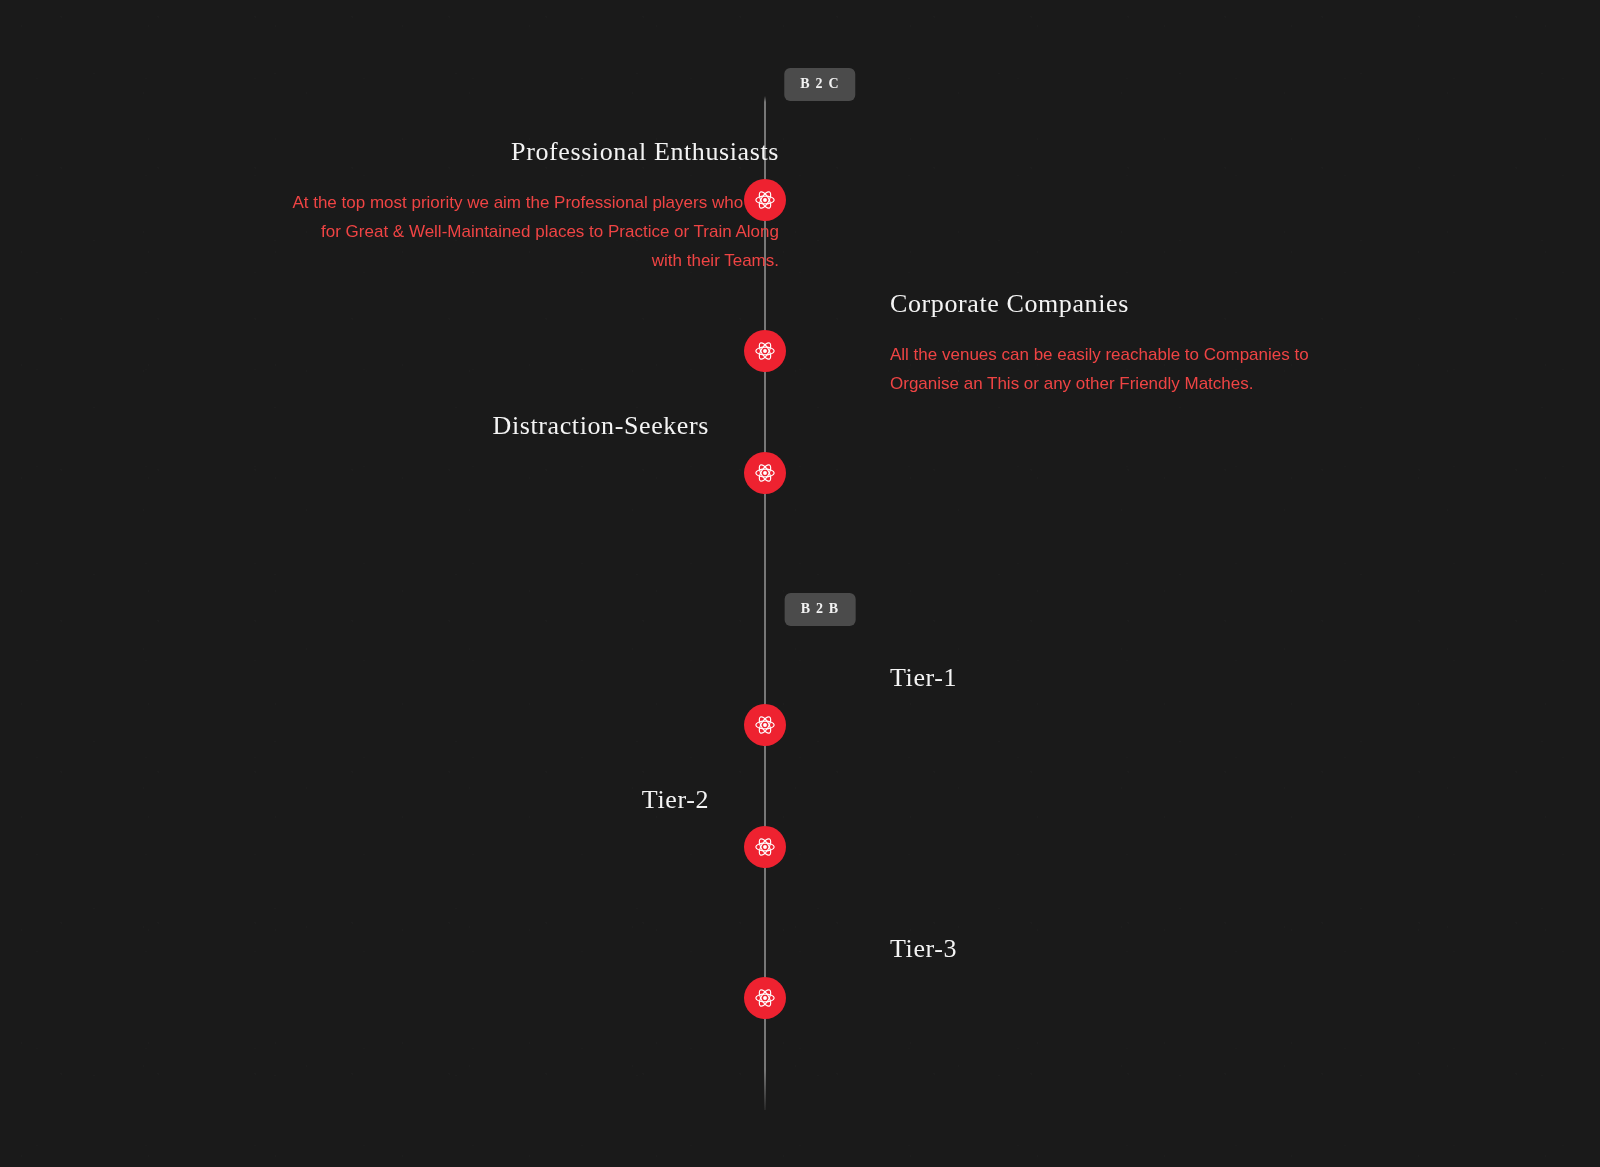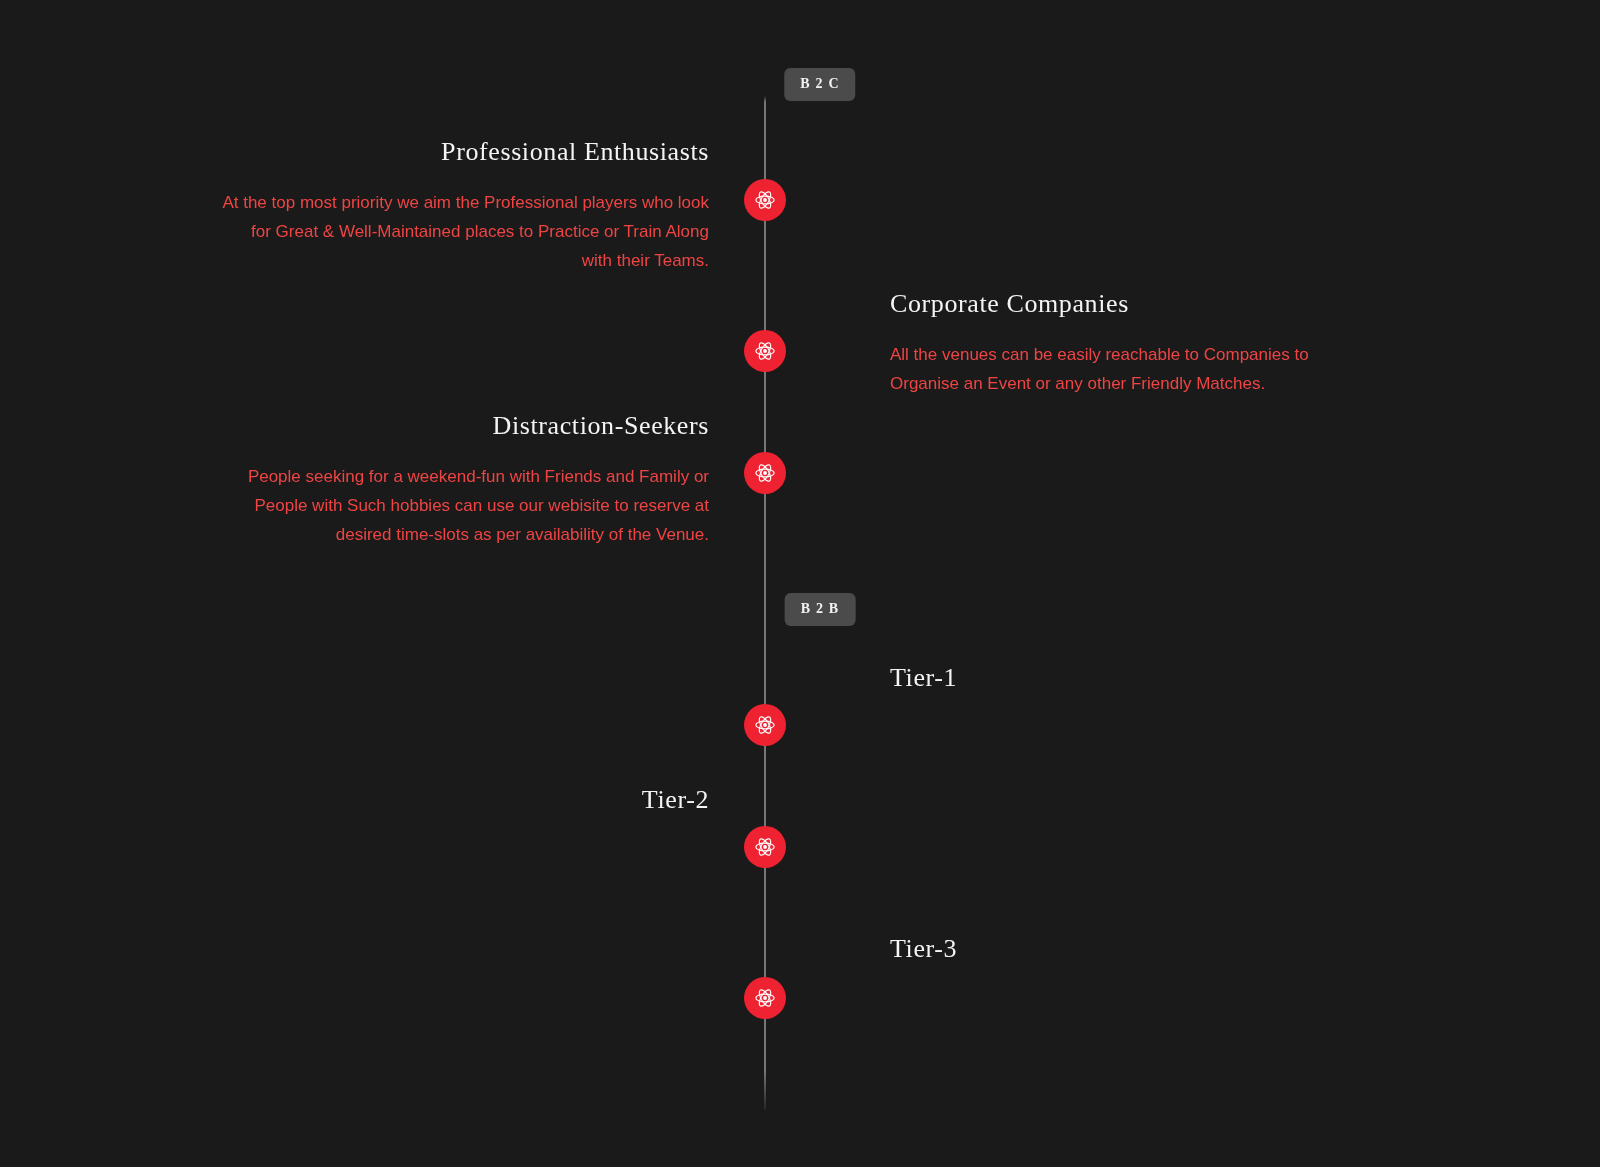--- a/index.html
+++ b/index.html
@@ -117,21 +117,21 @@
 
   
   #node-0 { top:200px; }
   #node-1 { top:351px; }
   #node-2 { top:473px; }
   #node-3 { top:725px; }
   #node-4 { top:847px; }
   #node-5 { top:998px; }
 
   
-  #row-0 { top:136px; }
+  #row-0 { top:136px;justify-content:flex-end; }
   #row-1 { top:288px; }
   #row-2 { top:410px; }
   #row-3 { top:662px; }
   #row-4 { top:784px; }
   #row-5 { top:933px; }
 </style>
 </head>
 <body>
 
 <div id="timeline-axis"></div>
@@ -153,36 +153,35 @@
     <ellipse cx="12" cy="12" rx="10" ry="4.2"></ellipse>
     <ellipse cx="12" cy="12" rx="10" ry="4.2" transform="rotate(60 12 12)"></ellipse>
     <ellipse cx="12" cy="12" rx="10" ry="4.2" transform="rotate(120 12 12)"></ellipse>
   </svg>
 </div>
 
 <div class="tl-row right" id="row-1">
   <div class="tl-side spacer"></div>
   <div class="tl-side content">
     <div class="tl-title">Corporate Companies</div>
-    <div class="tl-desc">All the venues can be easily reachable to Companies to Organise an Event or any other Friendly Matches.</div>
+    <div class="tl-desc">All the venues can be easily reachable to Companies to Organise an This or any other Friendly Matches.</div>
   </div>
 </div>
 <div class="tl-node" id="node-1">
   <svg width="22" height="22" viewBox="0 0 24 24" fill="none" stroke="#ffffff" stroke-width="1.3">
     <circle cx="12" cy="12" r="2.1" fill="#ffffff" stroke="none"></circle>
     <ellipse cx="12" cy="12" rx="10" ry="4.2"></ellipse>
     <ellipse cx="12" cy="12" rx="10" ry="4.2" transform="rotate(60 12 12)"></ellipse>
     <ellipse cx="12" cy="12" rx="10" ry="4.2" transform="rotate(120 12 12)"></ellipse>
   </svg>
 </div>
 
 <div class="tl-row left" id="row-2">
   <div class="tl-side content">
     <div class="tl-title">Distraction-Seekers</div>
-    <div class="tl-desc">People seeking for a weekend-fun with Friends and Family or People with Such hobbies can use our webisite to reserve at desired time-slots as per availability of the Venue.</div>
   </div>
   <div class="tl-side spacer"></div>
 </div>
 <div class="tl-node" id="node-2">
   <svg width="22" height="22" viewBox="0 0 24 24" fill="none" stroke="#ffffff" stroke-width="1.3">
     <circle cx="12" cy="12" r="2.1" fill="#ffffff" stroke="none"></circle>
     <ellipse cx="12" cy="12" rx="10" ry="4.2"></ellipse>
     <ellipse cx="12" cy="12" rx="10" ry="4.2" transform="rotate(60 12 12)"></ellipse>
     <ellipse cx="12" cy="12" rx="10" ry="4.2" transform="rotate(120 12 12)"></ellipse>
   </svg>

